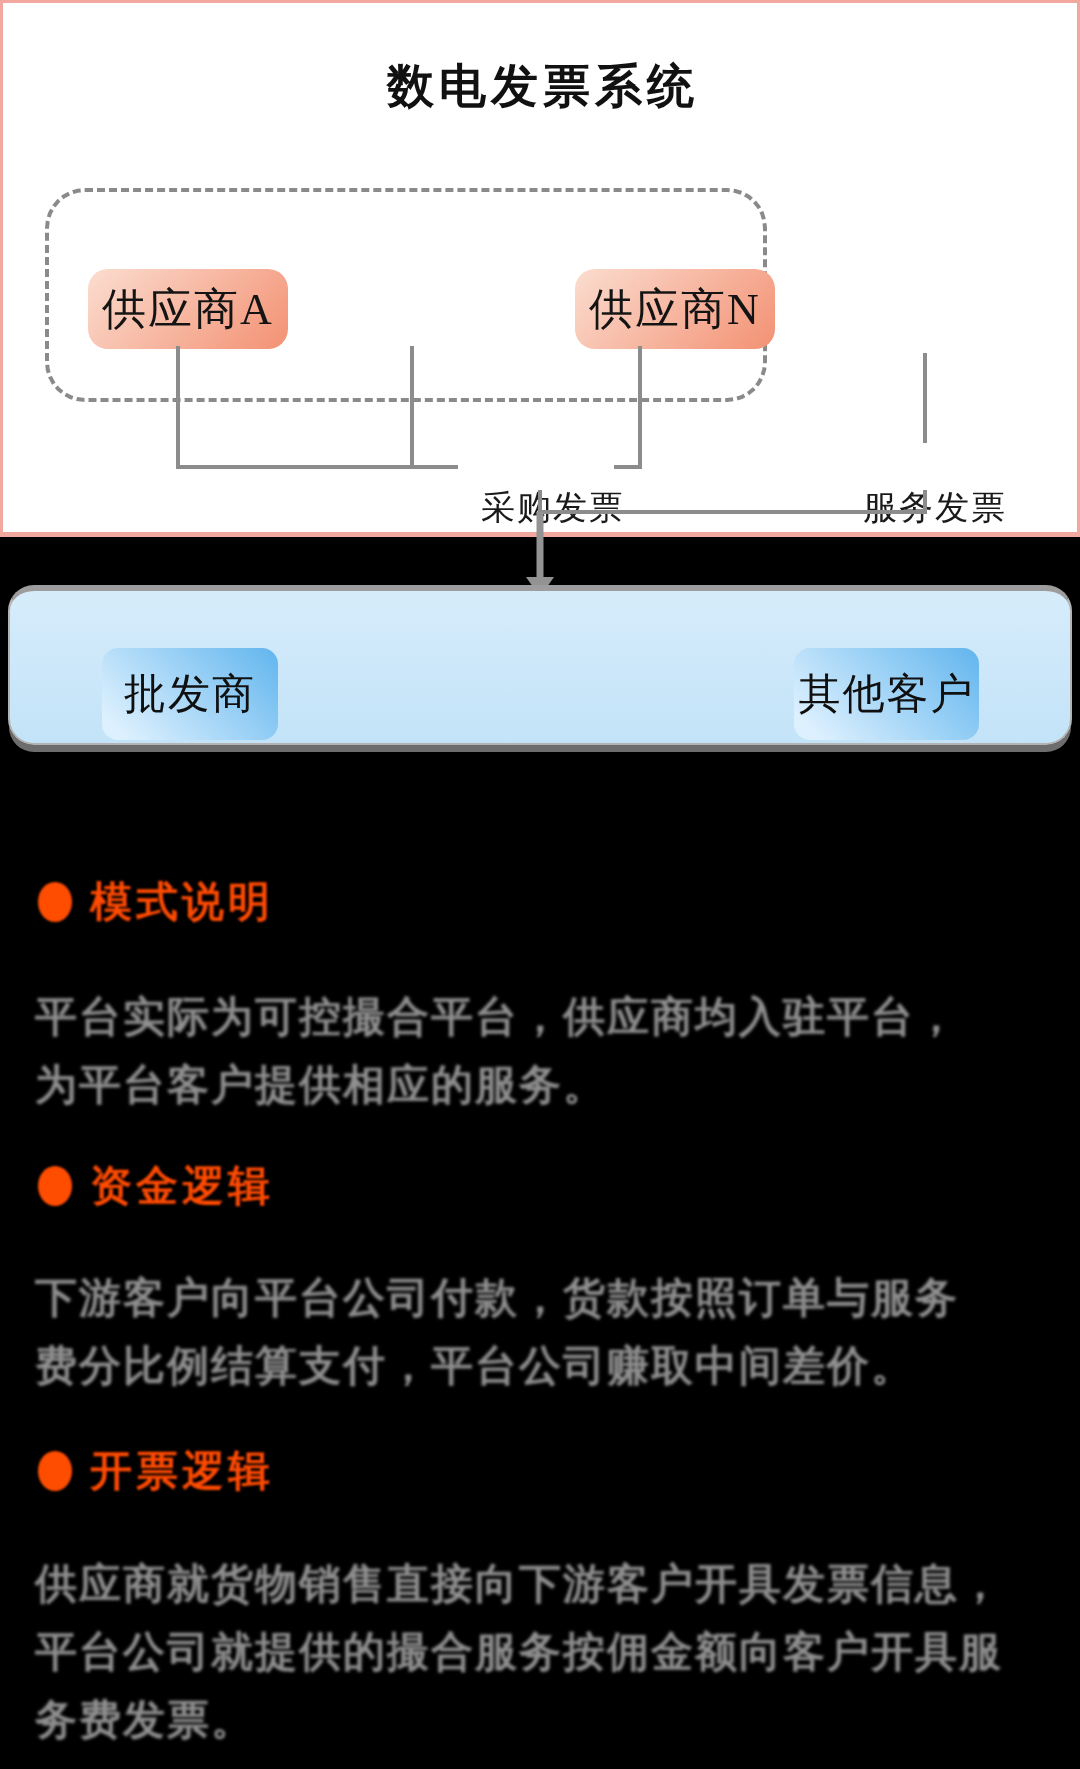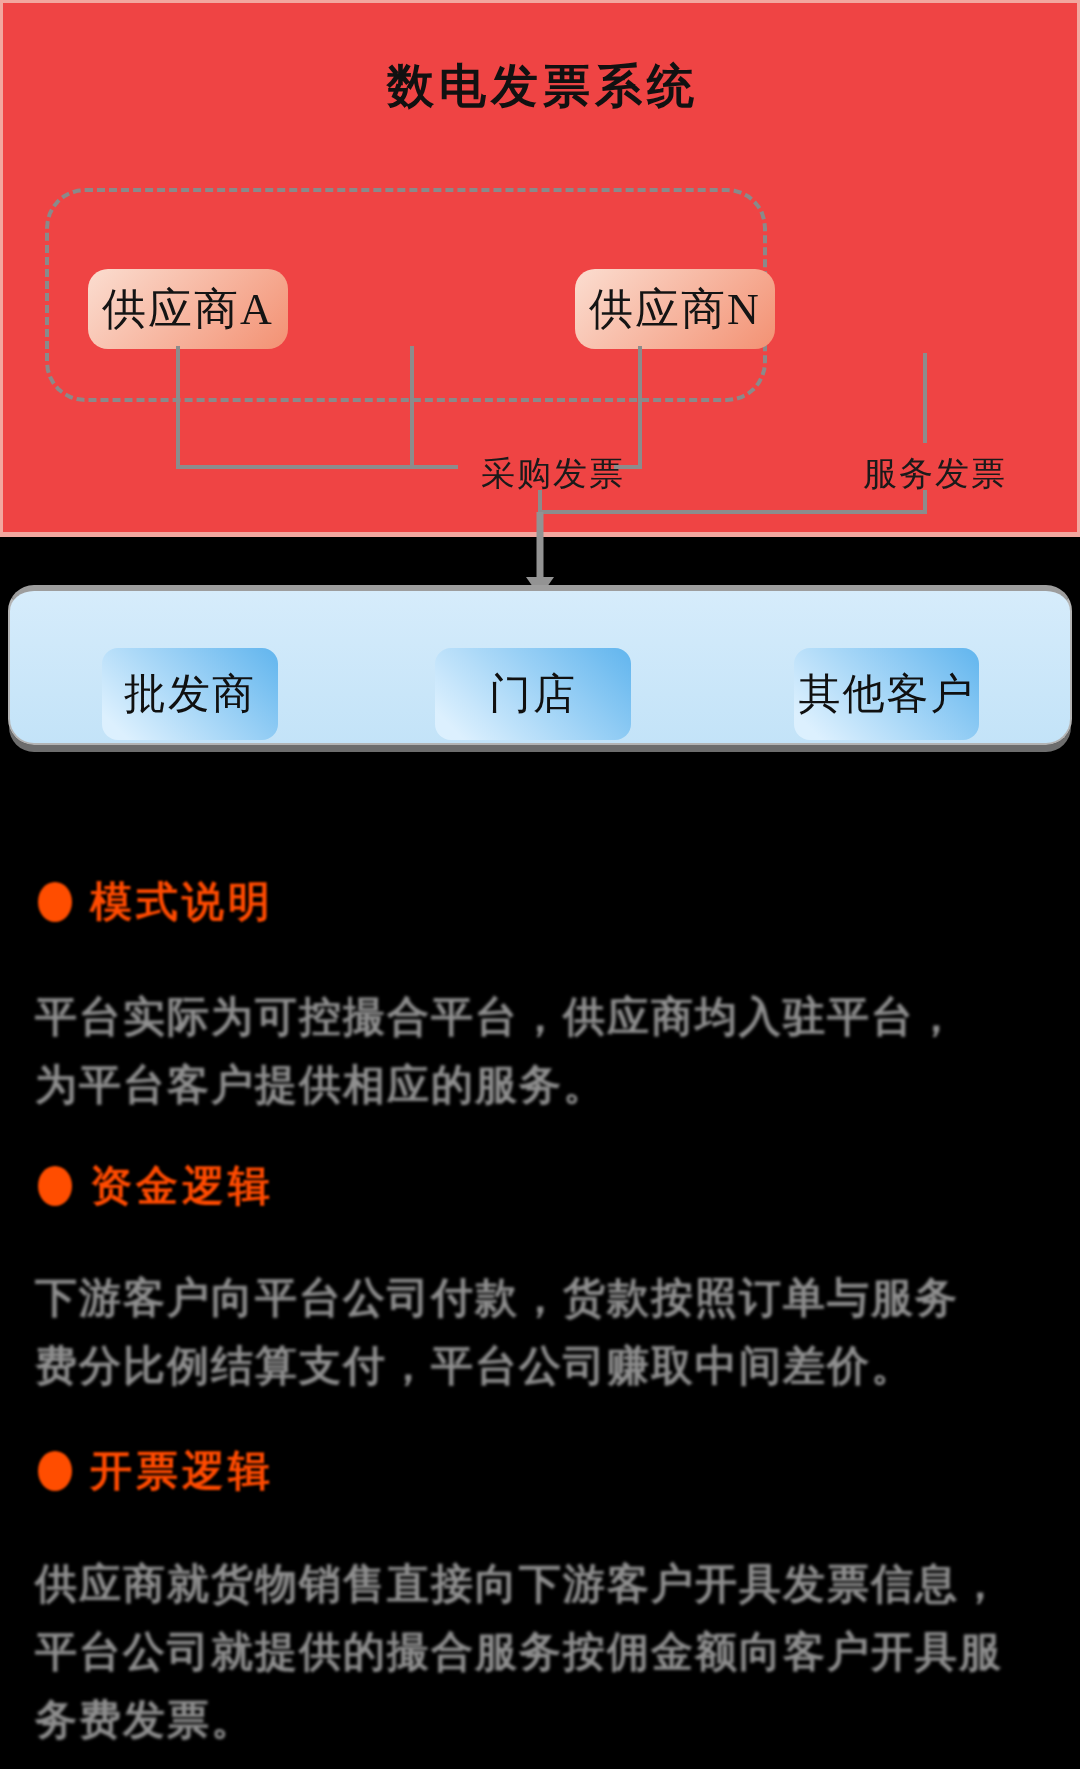--- a/index.html
+++ b/index.html
@@ -5,21 +5,21 @@
   * { margin:0; padding:0; box-sizing:border-box; }
   html,body { background:#000; }
   body { font-family:"Liberation Sans", sans-serif; }
   #stage {
     position:relative; width:1080px; height:1769px;
     background:#000; overflow:hidden;
   }
   
   .cream-panel {
     position:absolute; left:0; top:0; width:1080px; height:537px;
-    background:#ef4444;
+    background:#ffffff;
     border:3px solid #f2a79f;
     border-bottom-width:5px;
   }
   .diagram-title {
     position:absolute; left:0; top:52px; width:1080px;
     text-align:center; font-size:47px; font-weight:bold; color:#111;
     letter-spacing:5px; font-family:"Liberation Sans", sans-serif;
   }
   .dashed-group {
     position:absolute; left:42px; top:185px; width:722px; height:214px;
@@ -33,21 +33,21 @@
   .supplier-node {
     top:266px; width:200px; height:80px; border-radius:20px;
     background:linear-gradient(135deg, #fbddd0 0%, #f39173 100%);
   }
   .platform-node {
     left:812px; top:252px; width:226px; height:101px; border-radius:22px;
     background:linear-gradient(125deg, #fbdcd2 0%, #f28f6d 100%);
   }
   .invoice-label {
     position:absolute; font-family:"Liberation Serif", serif;
-    font-size:34px; color:#1a1a1a; letter-spacing:2px; white-space:nowrap;
+    font-size:34px; color:#1a1a1a; letter-spacing:2px; white-space:nowrap;margin-top:34px;
   }
   
   .customer-panel {
     position:absolute; left:8px; top:585px; width:1064px; height:160px;
     background:linear-gradient(180deg, #d6ecfb 0%, #c3e3f8 100%);
     border:2px solid #b3b3b3; border-top:6px solid #9d9d9d;
     border-radius:26px;
     box-shadow:0 8px 0 -1px rgba(145,145,145,0.75);
   }
   .customer-node {
@@ -116,23 +116,20 @@
     <line x1="538" y1="512" x2="927" y2="512" stroke="#8c8c8c" stroke-width="4"></line>
 
     <line x1="540" y1="512" x2="540" y2="580" stroke="#939393" stroke-width="7"></line>
     <polygon points="526,577 554,577 540,597" fill="#939393"></polygon>
   </svg>
 
   <div class="customer-panel">
     <div class="customer-node" style="left:92px; width:176px;">
       <span>批发商</span>
     </div>
-    <div class="customer-node" style="left:425px; width:196px;">
-      <span>门店</span>
-    </div>
     <div class="customer-node" style="left:784px; width:185px;">
       <span>其他客户</span>
     </div>
   </div>
 
   <div class="section-heading" style="top:874px;">
     <div class="bullet"></div>
     <div class="heading-text">模式说明</div>
   </div>
   <div class="body-para" style="top:983px;">

